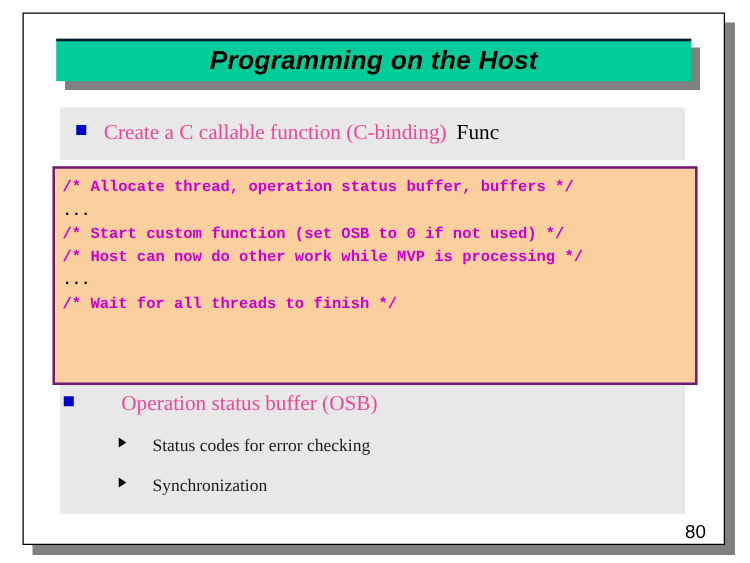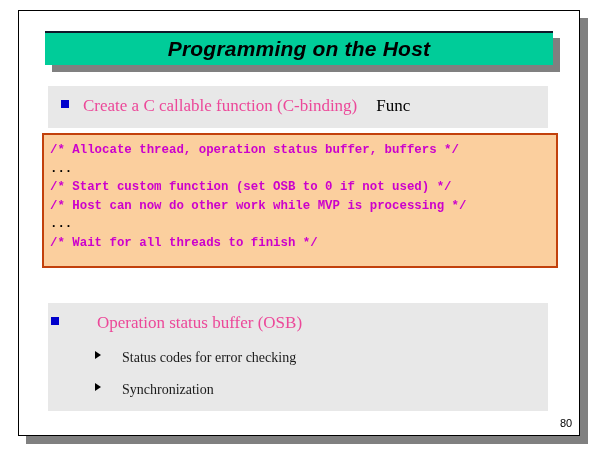--- a/index.html
+++ b/index.html
@@ -111,21 +111,21 @@
     font-family: "Liberation Serif", serif;
     font-size: 17px;
     color: #ec4899;
     white-space: nowrap;
   }
   .bullet-text-black {
     font-family: "Liberation Serif", serif;
     font-size: 17px;
     color: #000000;
     white-space: nowrap;
-    padding-left: 19px;
+    padding-left: 8px;
   }
 
   #bullet-create { left: 61px; top: 96px; }
   #bullet-osb    { left: 51px; top: 313px; gap: 24px; }
 
   .subbullet-row {
     position: absolute;
     display: flex;
     align-items: baseline;
   }
@@ -149,44 +149,44 @@
   }
   #subbullet-0 { left: 95px; top: 350px; }
   #subbullet-1 { left: 95px; top: 382px; }
 
   
   #code-block {
     position: absolute;
     left: 42px;
     top: 133px;
     width: 516px;
-    height: 135px;
+    height: 175px;
     background: #fbcf9e;
-    border: 2px solid #c2410c;
+    border: 2px solid #701a75;
     box-sizing: border-box;
     padding: 6px 0 0 6px;
   }
   .code-line {
     font-family: "Liberation Mono", monospace;
     font-size: 12.4px;
     font-weight: bold;
     line-height: 18.5px;
     white-space: pre;
     letter-spacing: 0px;
   }
   .code-comment { color: #cc00cc; }
   .code-stmt    { color: #000000; }
 
   
   #page-number {
     position: absolute;
-    left: 560px;
+    left: 548px;
     top: 417px;
     font-family: "Liberation Sans", sans-serif;
-    font-size: 11px;
+    font-size: 15px;
     color: #000000;
   }
 </style>
 </head>
 <body>
 
 <div id="slide-root">
 
   <div id="slide-frame-shadow"></div>
   <div id="slide-frame"></div>

